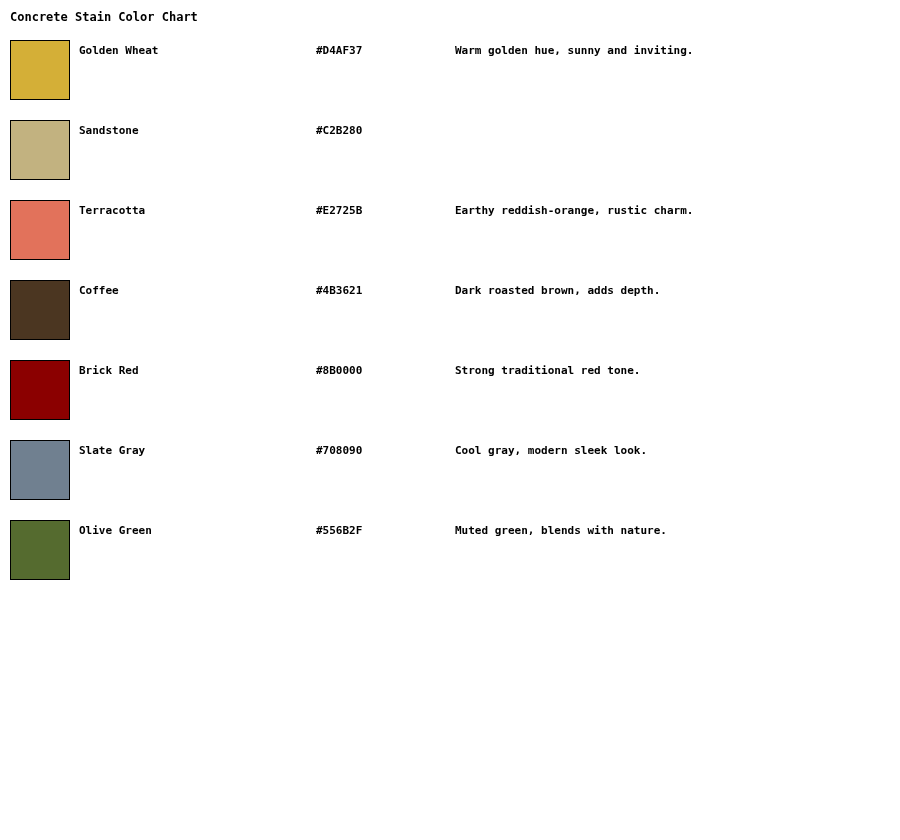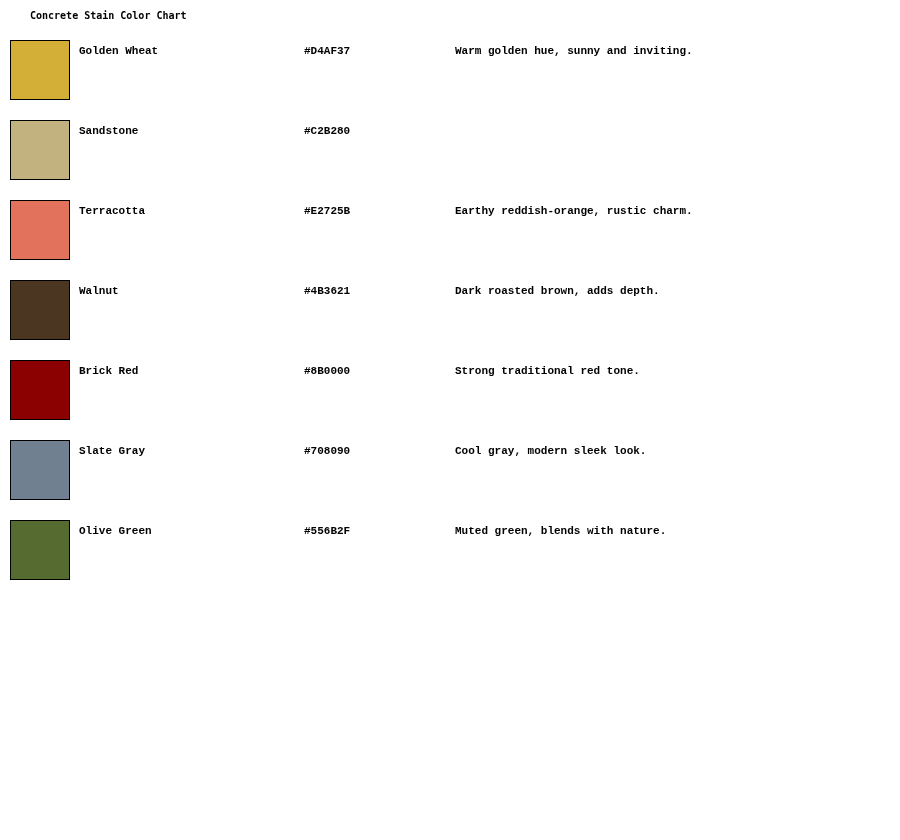--- a/index.html
+++ b/index.html
@@ -13,26 +13,25 @@
     position: relative;
     overflow: hidden;
     font-family: "DejaVu Sans Mono", "Liberation Mono", monospace;
     -webkit-font-smoothing: none;
   }
 
   #chart-title {
     position: absolute;
     left: 10px;
     top: 10px;
-    font-size: 10px;
+    font-size: 12px;
     font-weight: bold;
     color: #000000;
     letter-spacing: 0px;
     white-space: nowrap;
-    margin-left: 20px;
   }
 
   #rows {
     position: absolute;
     left: 0;
     top: 40px;
     width: 900px;
   }
 
   .color-row {
@@ -51,25 +50,24 @@
   }
 
   .row-text {
     position: absolute;
     top: 4px;
     font-size: 11px;
     font-weight: bold;
     color: #000000;
     white-space: nowrap;
     line-height: 14px;
-    font-family: Liberation Mono, monospace;
   }
 
   .col-name { left: 79px; }
-  .col-hex  { left: 304px; text-align: center; }
+  .col-hex  { left: 316px; text-align: center; }
   .col-desc { left: 449px; padding-left: 6px; }
 </style>
 </head>
 <body style="background: rgb(255, 255, 255);">
 
 <div id="chart-title">Concrete Stain Color Chart</div>
 
 <div id="rows">
     <div class="color-row">
       <div class="swatch" style="background-color: rgb(212, 175, 55); border-color: rgb(0, 0, 0);"></div>
@@ -83,21 +81,21 @@
       <div class="row-text col-hex">#C2B280</div>
     </div>
     <div class="color-row">
       <div class="swatch" style="background-color: rgb(226, 114, 91); border-color: rgb(0, 0, 0);"></div>
       <div class="row-text col-name">Terracotta</div>
       <div class="row-text col-hex">#E2725B</div>
       <div class="row-text col-desc">Earthy reddish-orange, rustic charm.</div>
     </div>
     <div class="color-row">
       <div class="swatch" style="background-color: rgb(75, 54, 33); border-color: rgb(0, 0, 0);"></div>
-      <div class="row-text col-name">Walnut</div>
+      <div class="row-text col-name">Coffee</div>
       <div class="row-text col-hex">#4B3621</div>
       <div class="row-text col-desc">Dark roasted brown, adds depth.</div>
     </div>
     <div class="color-row">
       <div class="swatch" style="background-color: rgb(139, 0, 0); border-color: rgb(0, 0, 0);"></div>
       <div class="row-text col-name">Brick Red</div>
       <div class="row-text col-hex">#8B0000</div>
       <div class="row-text col-desc">Strong traditional red tone.</div>
     </div>
     <div class="color-row">

